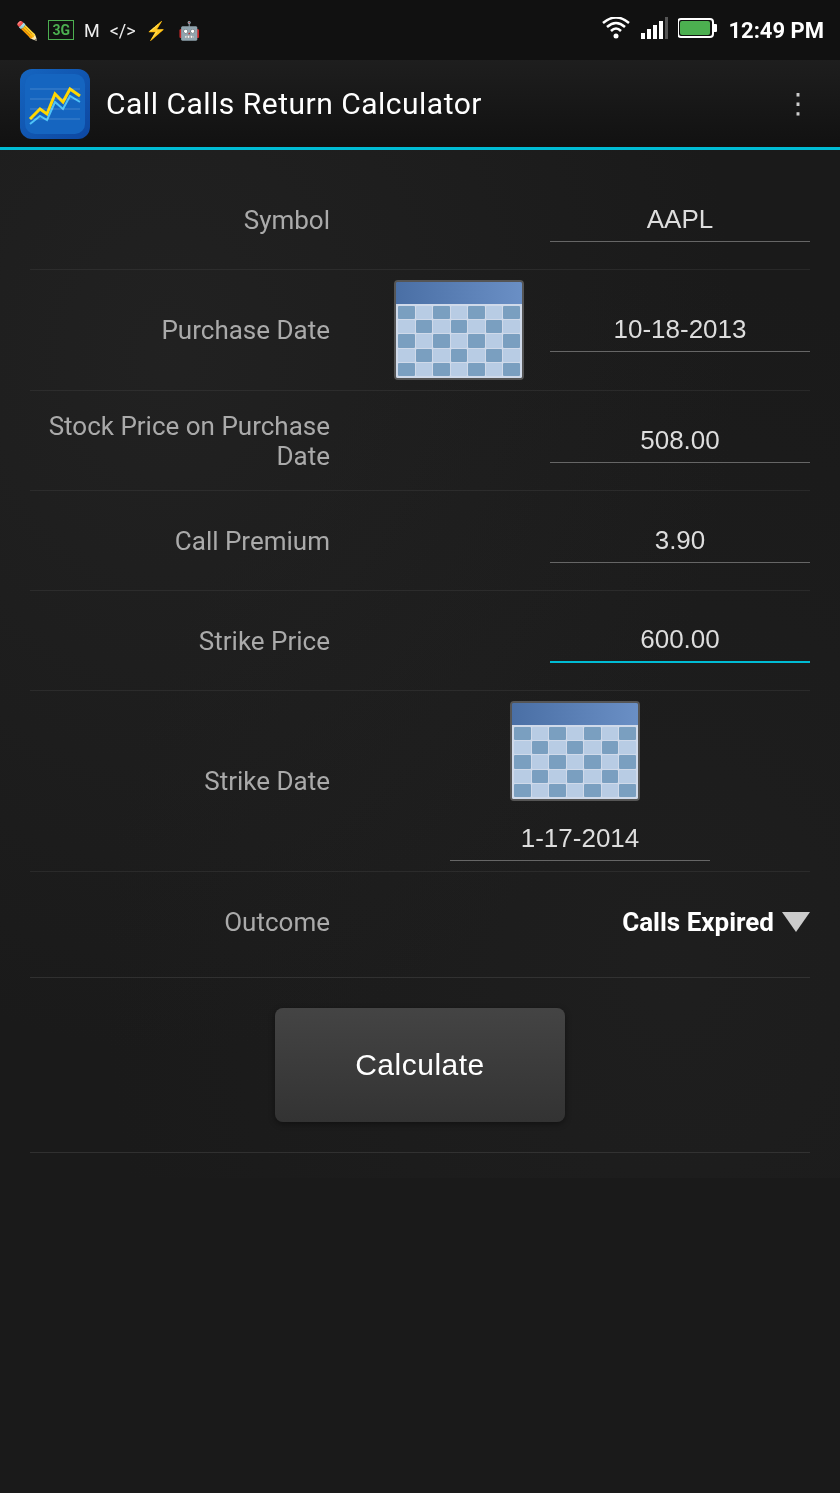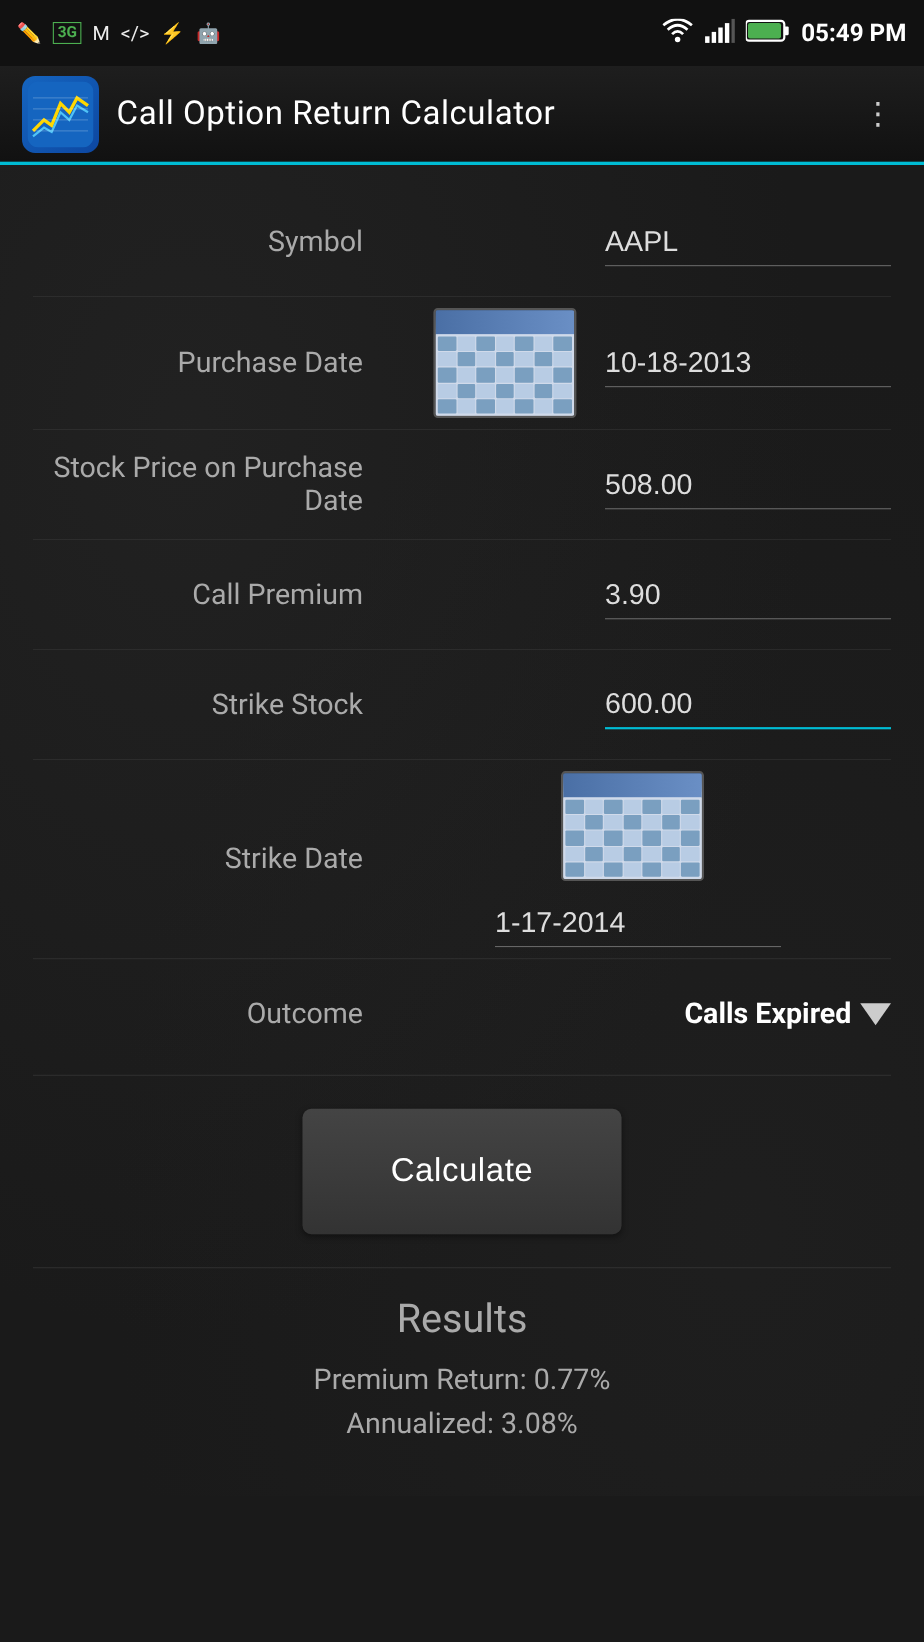--- a/index.html
+++ b/index.html
@@ -122,20 +122,21 @@
       display: flex;
       align-items: center;
       justify-content: flex-end;
     }
     .form-input {
       background: transparent;
       border: none;
       border-bottom: 1px solid #666;
       color: #ddd;
       font-size: 26px;
+      text-align: center;
       width: 260px;
       padding: 6px 0;
       outline: none;
     }
     .form-input.active-border {
       border-bottom: 2px solid #00bcd4;
     }
 
     
     .calendar-thumb {
@@ -266,40 +267,40 @@
         <rect x="25" y="0" width="4" height="22" fill="#555"></rect>
       </svg>
     </span>
     <span class="battery-icon">
       <svg width="40" height="22" viewBox="0 0 40 22">
         <rect x="0" y="2" width="35" height="18" rx="3" ry="3" stroke="white" stroke-width="2" fill="none"></rect>
         <rect x="35" y="7" width="4" height="8" rx="1" fill="white"></rect>
         <rect x="2" y="4" width="30" height="14" rx="2" fill="#4caf50"></rect>
       </svg>
     </span>
-    <span class="status-time">05:49 PM</span>
+    <span class="status-time">12:49 PM</span>
   </div>
 </div>
 
 <div class="app-header">
   <div class="app-header-left">
     <div class="app-logo">
       <svg width="60" height="60" viewBox="0 0 60 60">
         <rect width="60" height="60" rx="10" fill="#1565c0"></rect>
 
         <polyline points="5,45 15,35 22,40 30,20 38,28 45,15 55,22" stroke="#FFD700" stroke-width="3" fill="none"></polyline>
         <polyline points="5,50 15,42 22,46 30,28 38,35 45,22 55,28" stroke="#4fc3f7" stroke-width="2" fill="none"></polyline>
 
         <line x1="5" y1="15" x2="55" y2="15" stroke="rgba(255,255,255,0.2)" stroke-width="1"></line>
         <line x1="5" y1="25" x2="55" y2="25" stroke="rgba(255,255,255,0.2)" stroke-width="1"></line>
         <line x1="5" y1="35" x2="55" y2="35" stroke="rgba(255,255,255,0.2)" stroke-width="1"></line>
         <line x1="5" y1="45" x2="55" y2="45" stroke="rgba(255,255,255,0.2)" stroke-width="1"></line>
       </svg>
     </div>
-    <span class="app-title">Call Option Return Calculator</span>
+    <span class="app-title">Call Calls Return Calculator</span>
   </div>
   <span class="header-menu-icon">⋮</span>
 </div>
 
 <div class="main-content">
 
   <div class="form-row">
     <div class="form-label">Symbol</div>
     <div class="form-value-container">
       <input class="form-input" value="AAPL" type="text" style="">
@@ -362,21 +363,21 @@
 
 
   <div class="form-row">
     <div class="form-label">Call Premium</div>
     <div class="form-value-container">
       <input class="form-input" value="3.90" type="text" style="">
     </div>
   </div>
 
   <div class="form-row">
-    <div class="form-label">Strike Stock</div>
+    <div class="form-label">Strike Price</div>
     <div class="form-value-container">
       <input class="form-input active-border" value="600.00" type="text" style="">
     </div>
   </div>
 
   <div class="form-row">
     <div class="form-label">Strike Date</div>
     <div class="form-value-container" style="gap: 16px; flex-direction: column;">
       <div class="calendar-thumb">
         <div class="cal-header-bar"></div>
@@ -433,19 +434,14 @@
   </div>
 
   <hr class="section-divider">
 
   <div class="calculate-btn-container">
     <button class="calculate-btn">Calculate</button>
   </div>
 
   <hr class="section-divider">
 
-  <div class="results-section">
-    <div class="results-title">Results</div>
-    <div class="results-line">Premium Return: 0.77%</div>
-    <div class="results-line">Annualized: 3.08%</div>
-  </div>
 
 </div>
 
 </body></html>

